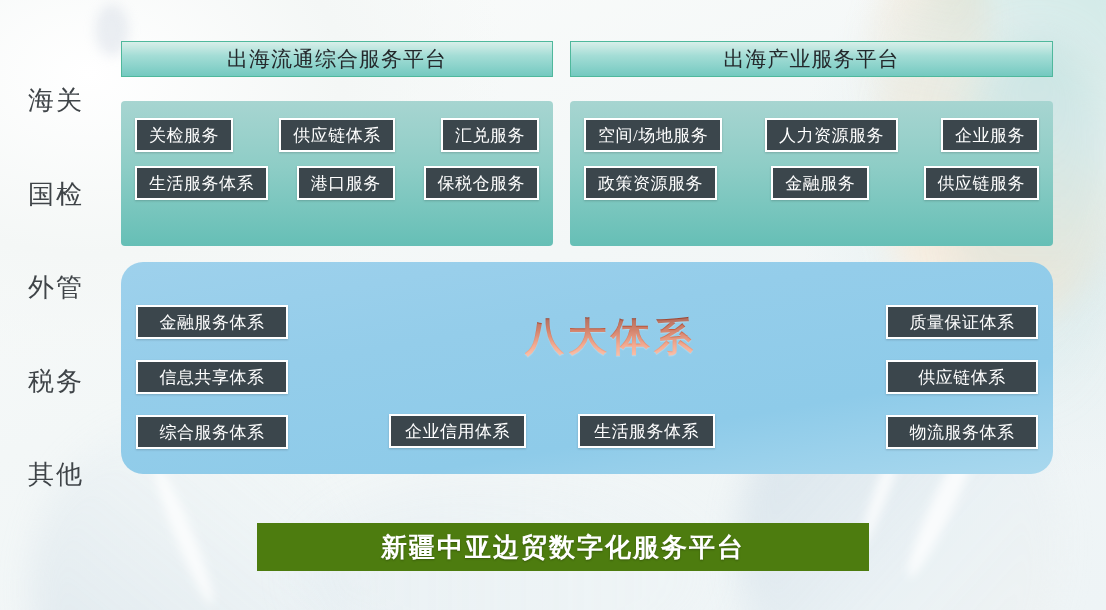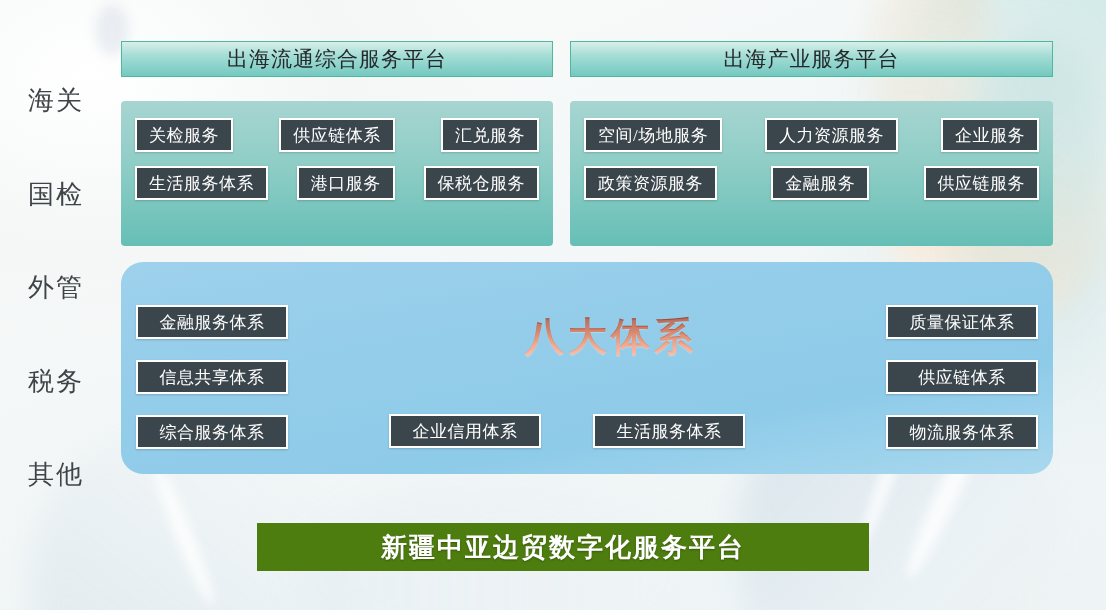--- a/index.html
+++ b/index.html
@@ -204,21 +204,21 @@
   #bp-col-left .chip,
   #bp-col-right .chip { width: 152px; height: 34px; }
 
   #bp-center-chips {
     position: absolute;
     left: 268px;
     top: 152px;
     display: flex;
     gap: 52px;
   }
-  #bp-center-chips .chip { width: 152px; height: 34px; }
+  #bp-center-chips .chip { width: 137px; height: 34px; }
 
   #eight-systems {
     position: absolute;
     left: 0;
     right: 0;
     top: 48px;
     text-align: center;
     pointer-events: none;
     padding-left: 48px;
   }

